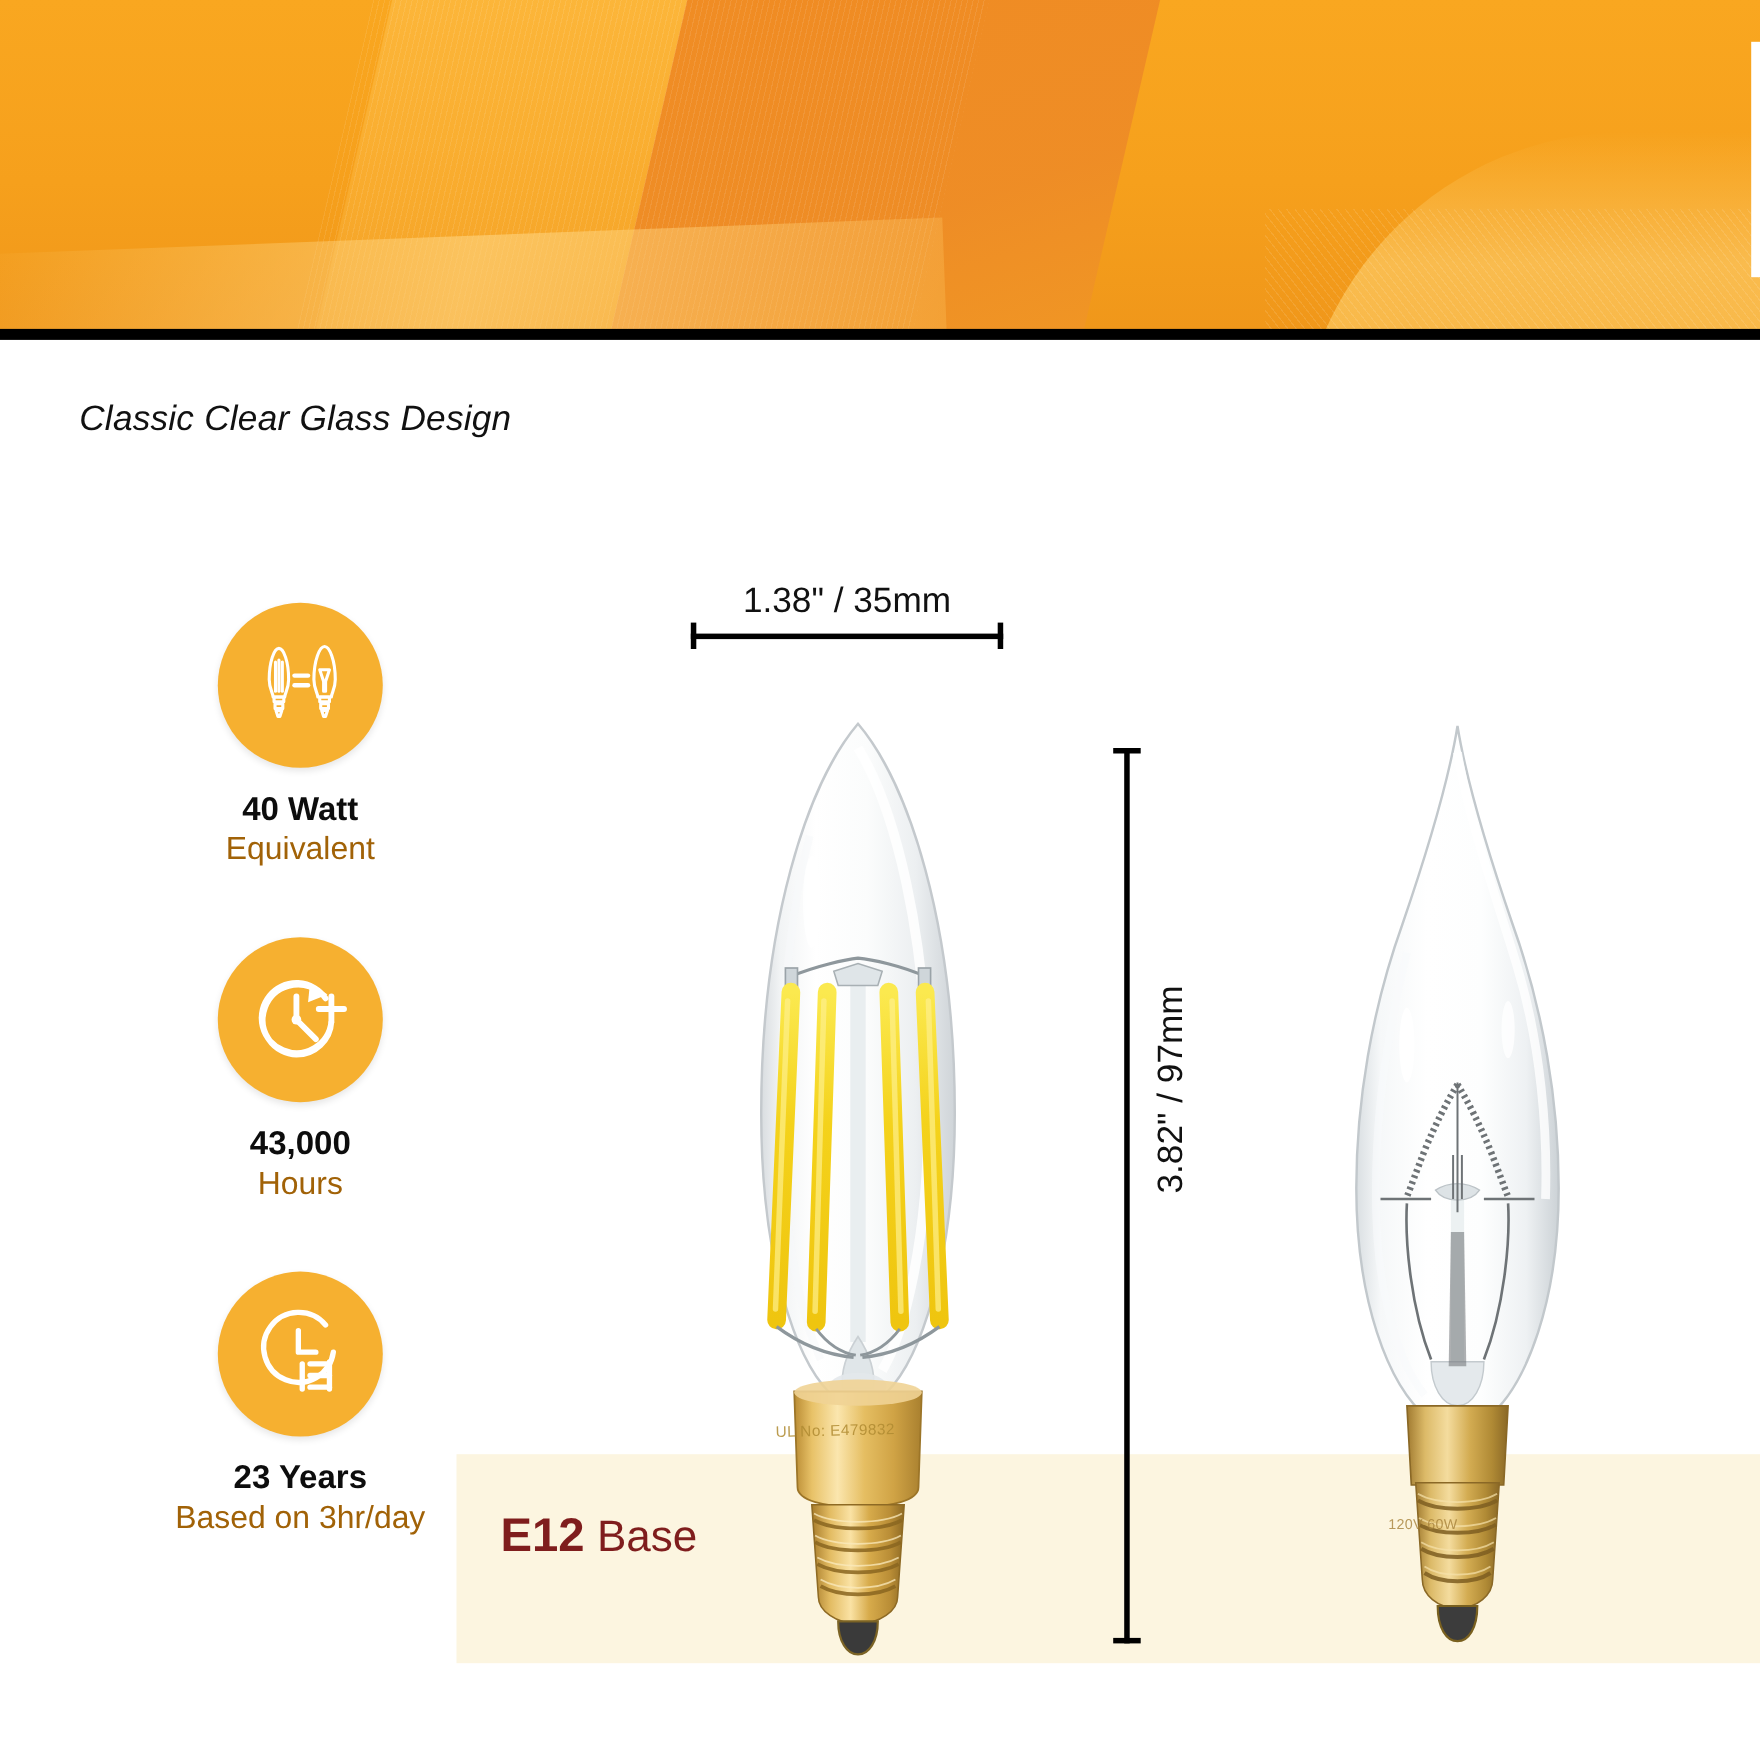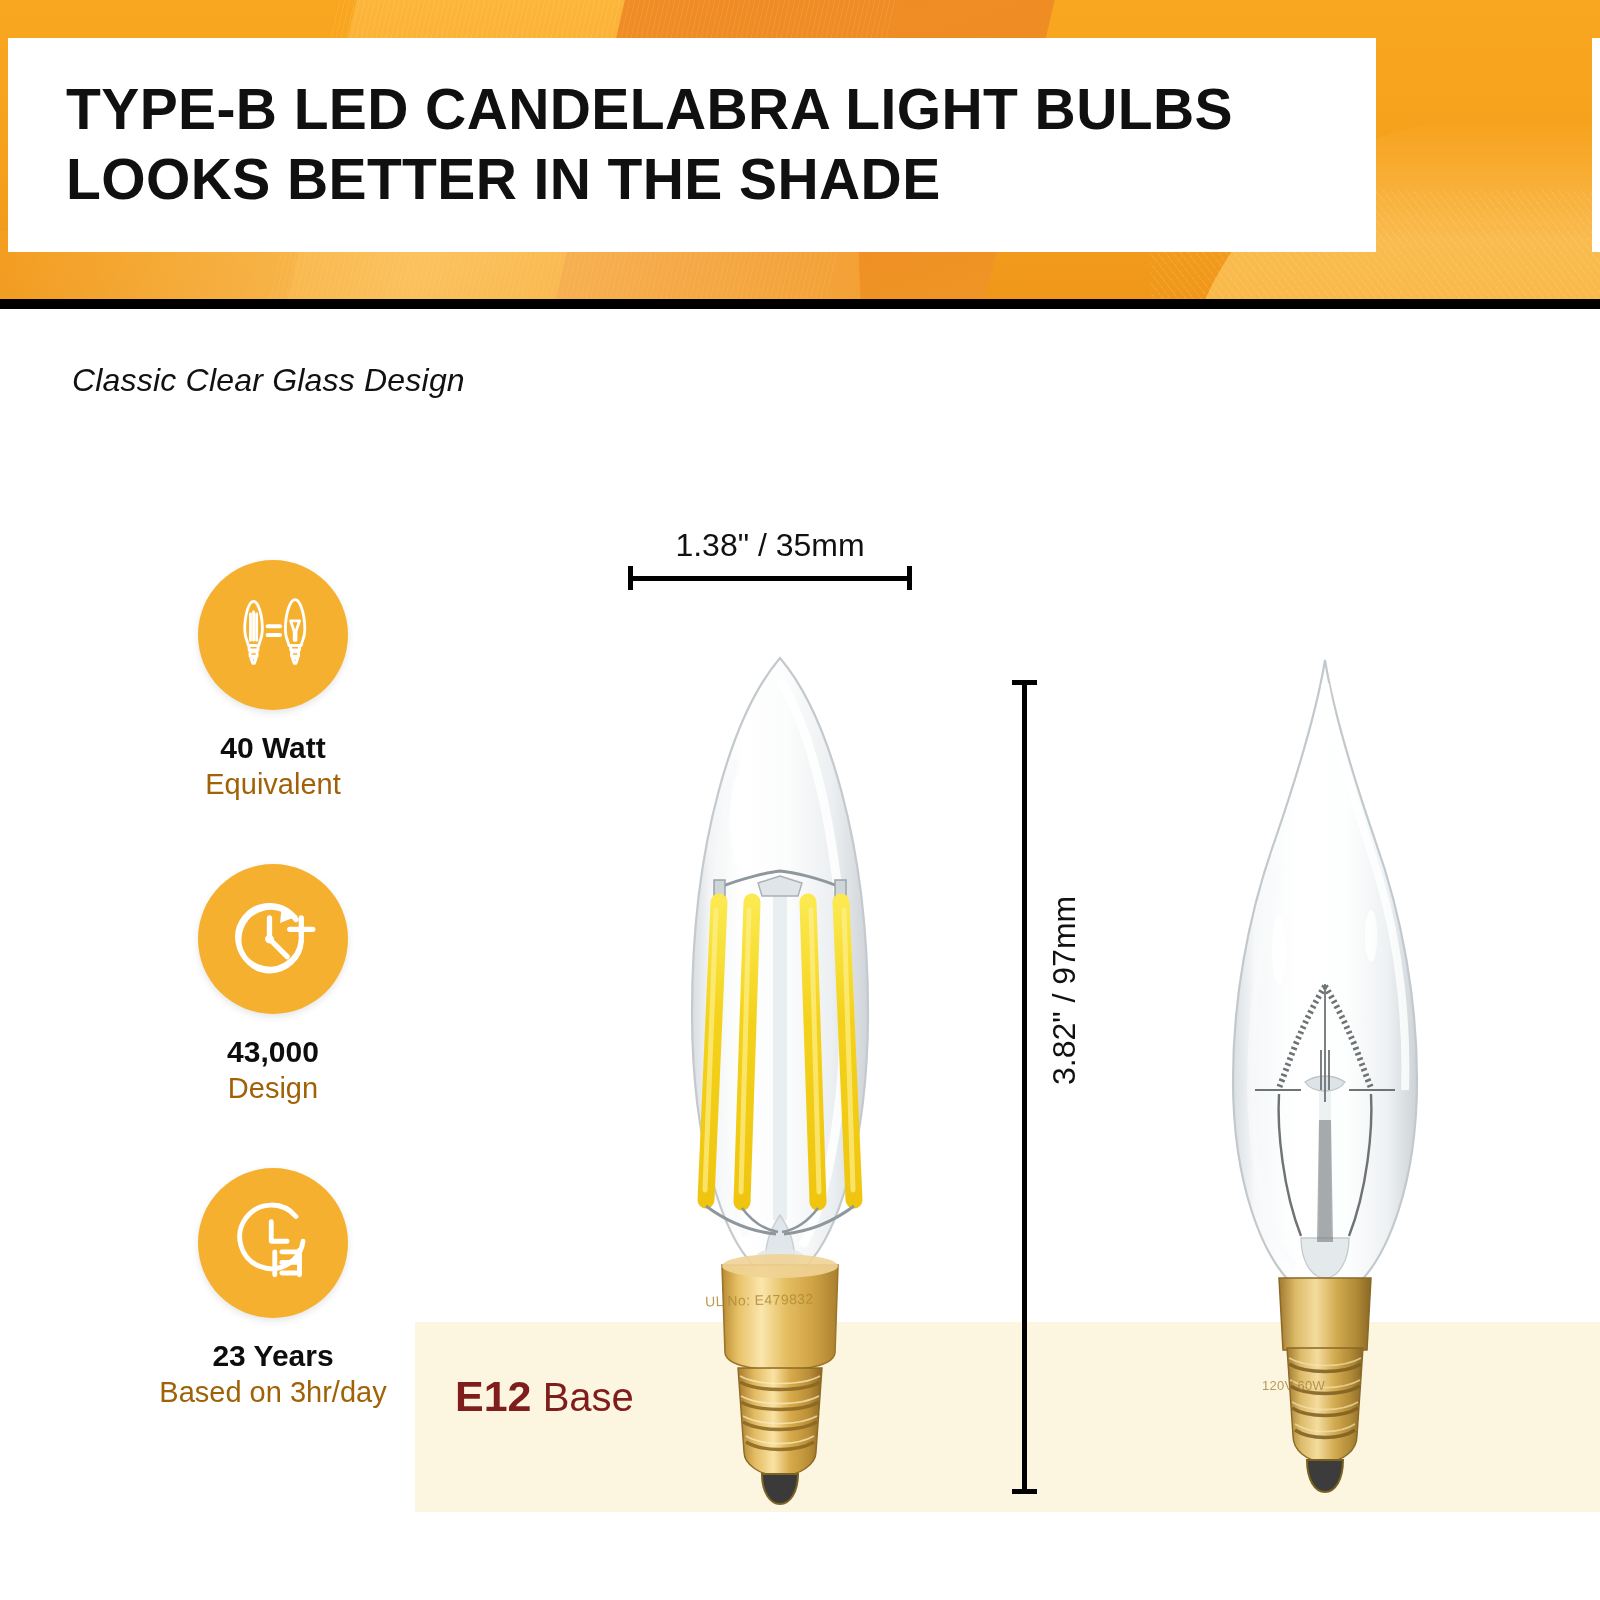--- a/index.html
+++ b/index.html
@@ -69,21 +69,21 @@
   }
 
   
   .subtitle {
     position: absolute; left: 72px; top: 362px;
     font-size: 32px; font-style: italic; font-weight: 400;
     color: #111; letter-spacing: .2px;
   }
 
   
-  .features { position: absolute; left: 108px; top: 560px; width: 330px; }
+  .features { position: absolute; left: 108px; top: 548px; width: 330px; }
   .feature { width: 330px; text-align: center; }
   .feature + .feature { margin-top: 62px; }
   .badge {
     width: 150px; height: 150px; border-radius: 50%;
     background: #F6B030; margin: 0 auto 20px auto;
     display: flex; align-items: center; justify-content: center;
     box-shadow: 0 3px 7px rgba(0,0,0,.10);
   }
   .badge svg { display: block; }
   .feat-title { font-size: 30px; font-weight: 700; color: #0d0d0d; line-height: 1.22; }
@@ -145,24 +145,20 @@
 
   <div class="header">
     <div class="hdr-shape-b"></div>
     <div class="hdr-shape-a"></div>
     <div class="hdr-stripes"></div>
     <div class="hdr-shape-c"></div>
     <div class="hdr-shape-d"></div>
     <div class="hdr-stripes2"></div>
   </div>
 
-  <div class="title-card">
-    <div class="title-line">TYPE-B LED CANDELABRA LIGHT BULBS</div>
-    <div class="title-line">LOOKS BETTER IN THE SHADE</div>
-  </div>
   <div class="hdr-right-strip"></div>
   <div class="black-bar"></div>
 
   <div class="subtitle">Classic Clear Glass Design</div>
 
   <div class="base-band"></div>
 
   <div class="features">
 
     <div class="feature">
@@ -201,21 +197,21 @@
             <path d="M70 22 L88 34 L68 42 Z" fill="#ffffff" stroke="none"></path>
             <line x1="56" y1="36" x2="56" y2="60"></line>
             <line x1="56" y1="60" x2="76" y2="80"></line>
             <circle cx="56" cy="60" r="5" fill="#ffffff" stroke="none"></circle>
             <line x1="92" y1="36" x2="92" y2="62"></line>
             <line x1="79" y1="49" x2="105" y2="49"></line>
           </g>
         </svg>
       </div>
       <div class="feat-title">43,000</div>
-      <div class="feat-sub">Design</div>
+      <div class="feat-sub">Hours</div>
     </div>
 
     <div class="feature">
       <div class="badge">
         <svg viewBox="0 0 120 120" width="106" height="106">
           <g fill="none" stroke="#ffffff" stroke-width="5.5" stroke-linecap="round" stroke-linejoin="round">
             <path d="M86 30 A36 36 0 1 0 94 58"></path>
             <path d="M58 36 L58 58 L76 58"></path>
             <path d="M62 70 L62 96"></path>
             <path d="M70 70 L90 70"></path>

